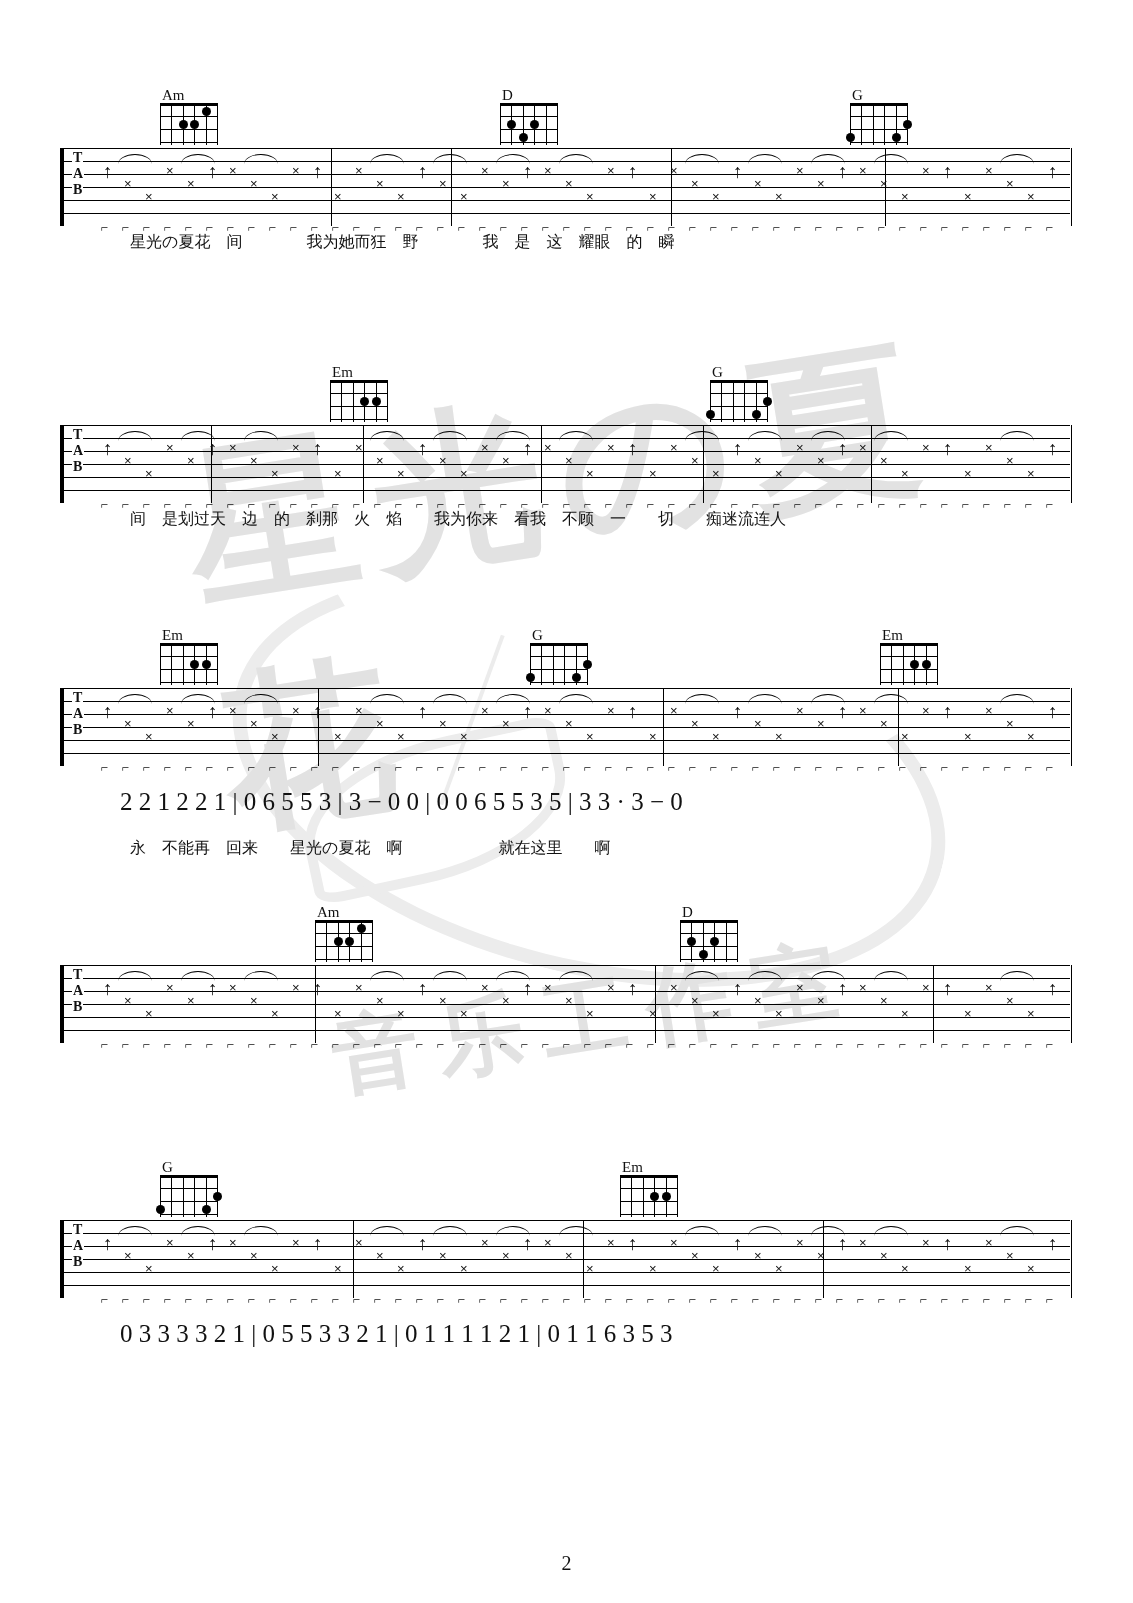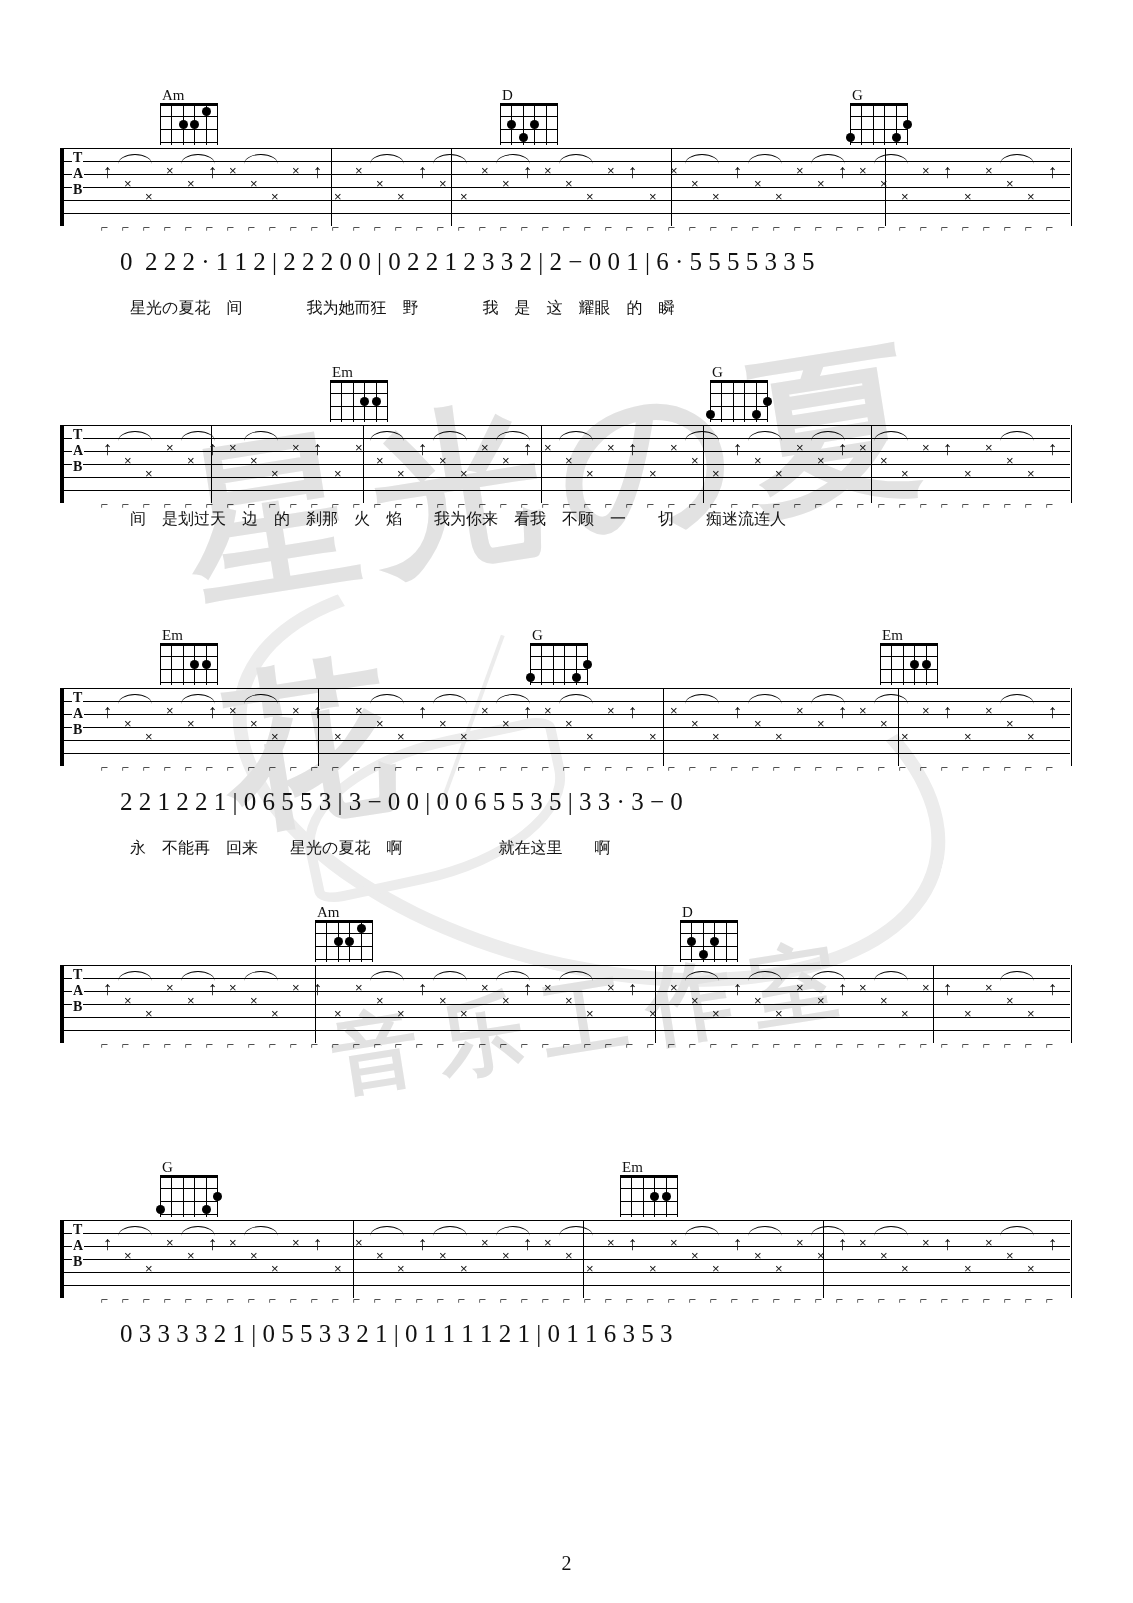--- a/index.html
+++ b/index.html
@@ -231,21 +231,20 @@
           <div class="rh" style="left: 836px;">⌐</div>
           <div class="rh" style="left: 857px;">⌐</div>
           <div class="rh" style="left: 878px;">⌐</div>
           <div class="rh" style="left: 899px;">⌐</div>
           <div class="rh" style="left: 920px;">⌐</div>
           <div class="rh" style="left: 941px;">⌐</div>
           <div class="rh" style="left: 962px;">⌐</div>
           <div class="rh" style="left: 983px;">⌐</div>
         </div>
       </div>
-      <div class="numline" style="padding-left: 60px; padding-top: 22px;">0  2 2 2 · 1 1 2 | 2 2 2 0 0 | 0 2 2 1 2 3 3 2 | 2 − 0 0 1 | 6 · 5 5 5 5 3 3 5</div>
       <div class="lyricline" style="padding-left: 70px; padding-top: 6px;">星光の夏花　间　　　　我为她而狂　野　　　　我　是　这　耀眼　的　瞬</div>
     </div>
     <div class="system" style="top: 365px;">
       <div class="chords">
         <div class="chordbox" style="left: 270px;">
           <div class="cname">Em</div>
           <div class="grid">
             <div class="gl nut"></div>
             <div class="gl h" style="top: 13px;"></div>
             <div class="gl h" style="top: 26px;"></div>

